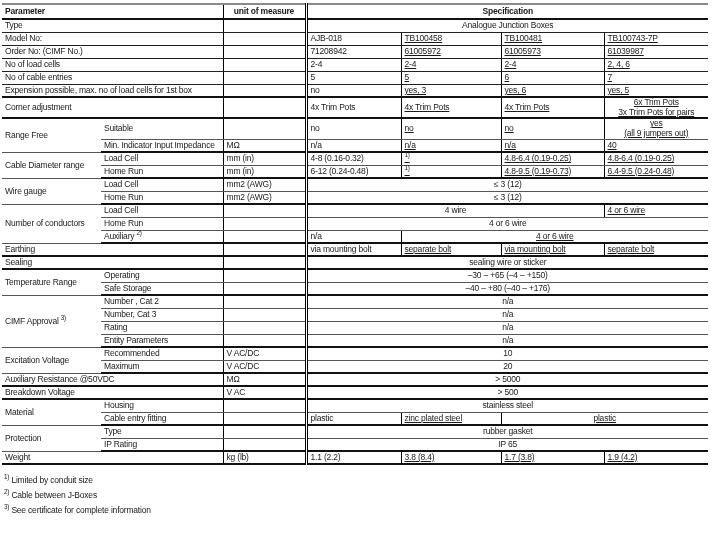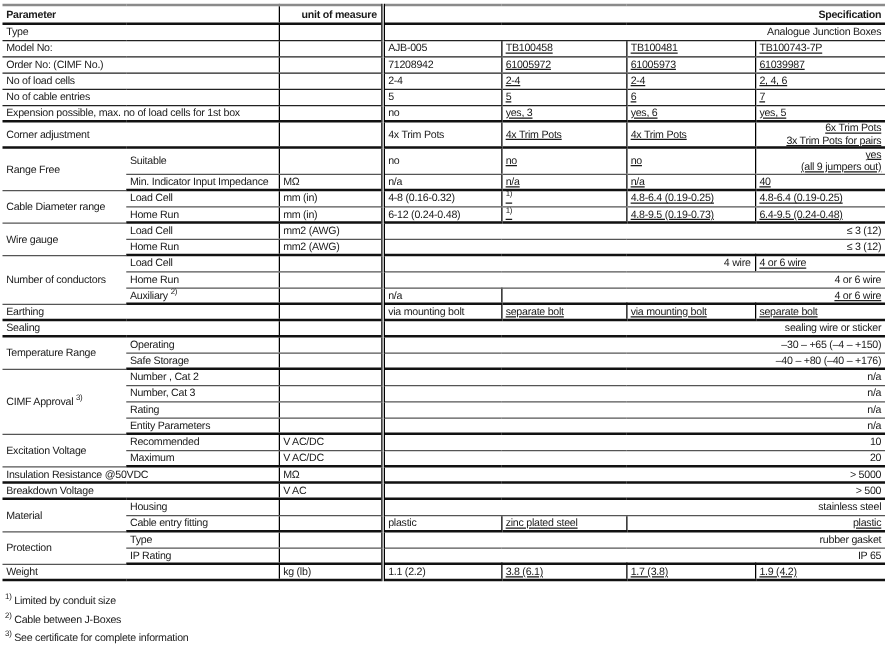--- a/index.html
+++ b/index.html
@@ -7,21 +7,21 @@
   .page{padding:3px 4px 0 2px;}
   table{border-collapse:collapse;table-layout:fixed;width:706px;border-top:2px solid #8a8a8a;}
   col.c-group{width:99px;} col.c-sub{width:122px;} col.c-unit{width:83px;}
   col.c-s1{width:95px;} col.c-s2{width:100px;} col.c-s3{width:103px;} col.c-s4{width:104px;}
   tr{height:13px;}
   tr.hdr{height:15px;}
   tr.tall{height:21px;}
   td{padding:0 3px;font-size:8.5px;letter-spacing:-0.2px;line-height:1.05;vertical-align:middle;
      white-space:nowrap;overflow:visible;}
   td.b{font-weight:bold;}
-  .l{text-align:left;} .c{text-align:right;}
+  .l{text-align:left;} .c{text-align:center;}
   
   .vu{border-left:1px solid #000;}          
   .vd{border-left:3px double #000;}         
   .vs{border-left:1px solid #000;text-decoration:underline;}          
   
   tr.bb1 td{border-bottom:1px solid #222;}  
   tr.bb2 td{border-bottom:2px solid #111;}  
   tr.bbs td{border-bottom:1px solid #555;}  
   td.gcell{border-bottom:2px solid #111;}   
   sup{font-size:6.3px;vertical-align:super;letter-spacing:-0.2px;line-height:0;}
@@ -53,21 +53,21 @@
 
 <tr class="bb1">
   <td colspan="2" class="l">Type</td>
   <td class="vu"></td>
   <td colspan="4" class="c vd">Analogue Junction Boxes</td>
 </tr>
 
 <tr class="bb1">
   <td colspan="2" class="l">Model No:</td>
   <td class="vu"></td>
-  <td class="l vd">AJB-005</td>
+  <td class="l vd">AJB-018</td>
   <td class="l vs">TB100458</td>
   <td class="l vs">TB100481</td>
   <td class="l vs">TB100743-7P</td>
 </tr>
 
 <tr class="bb1">
   <td colspan="2" class="l">Order No: (CIMF No.)</td>
   <td class="vu"></td>
   <td class="l vd">71208942</td>
   <td class="l vs">61005972</td>
@@ -241,21 +241,21 @@
   <td class="l vu">V AC/DC</td>
   <td colspan="4" class="c vd">10</td>
 </tr>
 <tr class="bb2">
   <td class="l">Maximum</td>
   <td class="l vu">V AC/DC</td>
   <td colspan="4" class="c vd">20</td>
 </tr>
 
 <tr class="bb2">
-  <td colspan="2" class="l">Insulation Resistance @50VDC</td>
+  <td colspan="2" class="l">Auxiliary Resistance @50VDC</td>
   <td class="l vu">MΩ</td>
   <td colspan="4" class="c vd">&gt; 5000</td>
 </tr>
 
 <tr class="bb2">
   <td colspan="2" class="l">Breakdown Voltage</td>
   <td class="l vu">V AC</td>
   <td colspan="4" class="c vd">&gt; 500</td>
 </tr>
 
@@ -282,21 +282,21 @@
 <tr class="bb2">
   <td class="l">IP Rating</td>
   <td class="vu"></td>
   <td colspan="4" class="c vd">IP 65</td>
 </tr>
 
 <tr class="bb2">
   <td colspan="2" class="l">Weight</td>
   <td class="l vu">kg (lb)</td>
   <td class="l vd">1.1 (2.2)</td>
-  <td class="l vs">3.8 (6.1)</td>
+  <td class="l vs">3.8 (8.4)</td>
   <td class="l vs">1.7 (3.8)</td>
   <td class="l vs">1.9 (4.2)</td>
 </tr>
 </tbody>
     </table>
 
 <div class="fns">
   <div class="fn"><sup>1)</sup> <span>Limited by conduit size</span></div>
   <div class="fn"><sup>2)</sup> <span>Cable between J-Boxes</span></div>
   <div class="fn"><sup>3)</sup> <span>See certificate for complete information</span></div>

